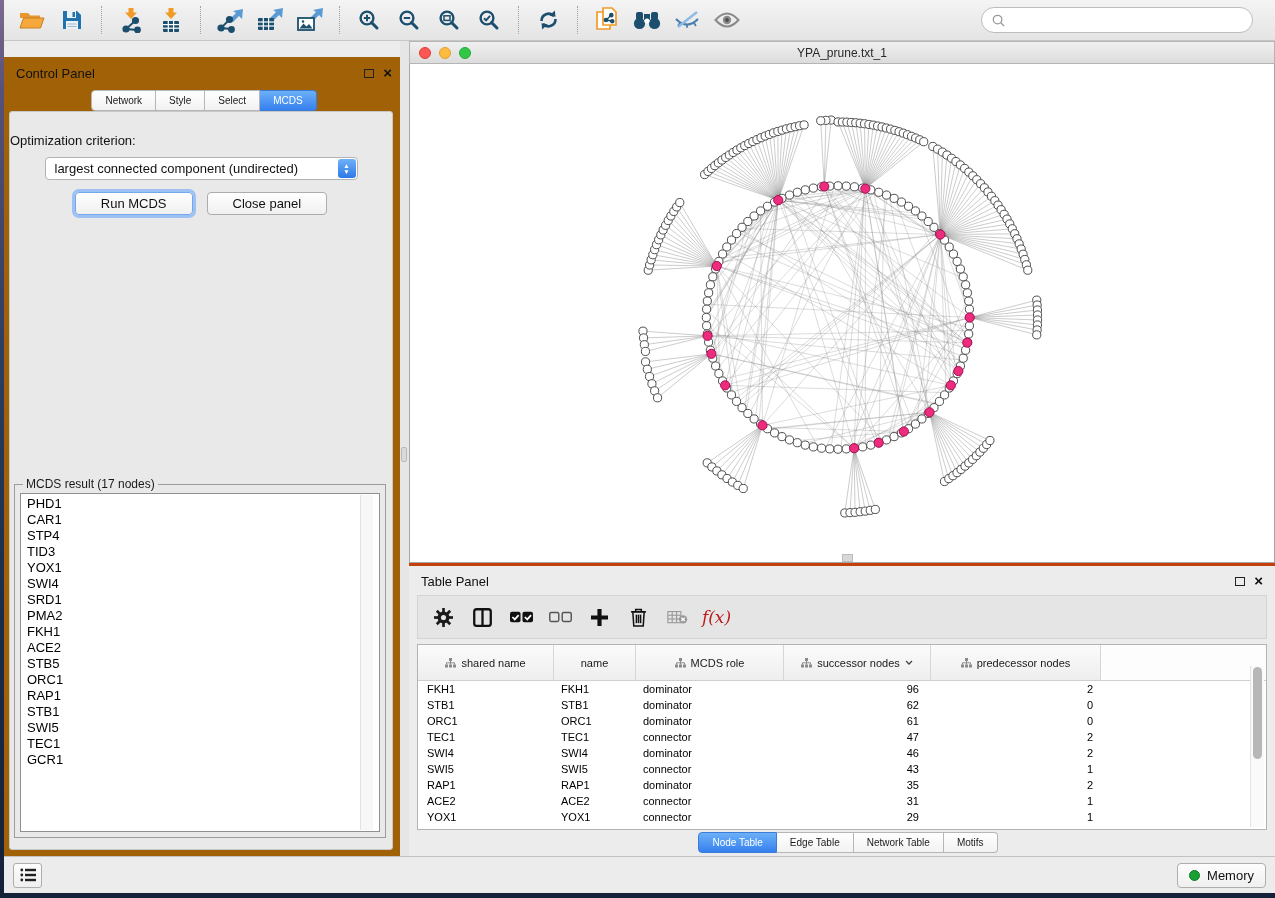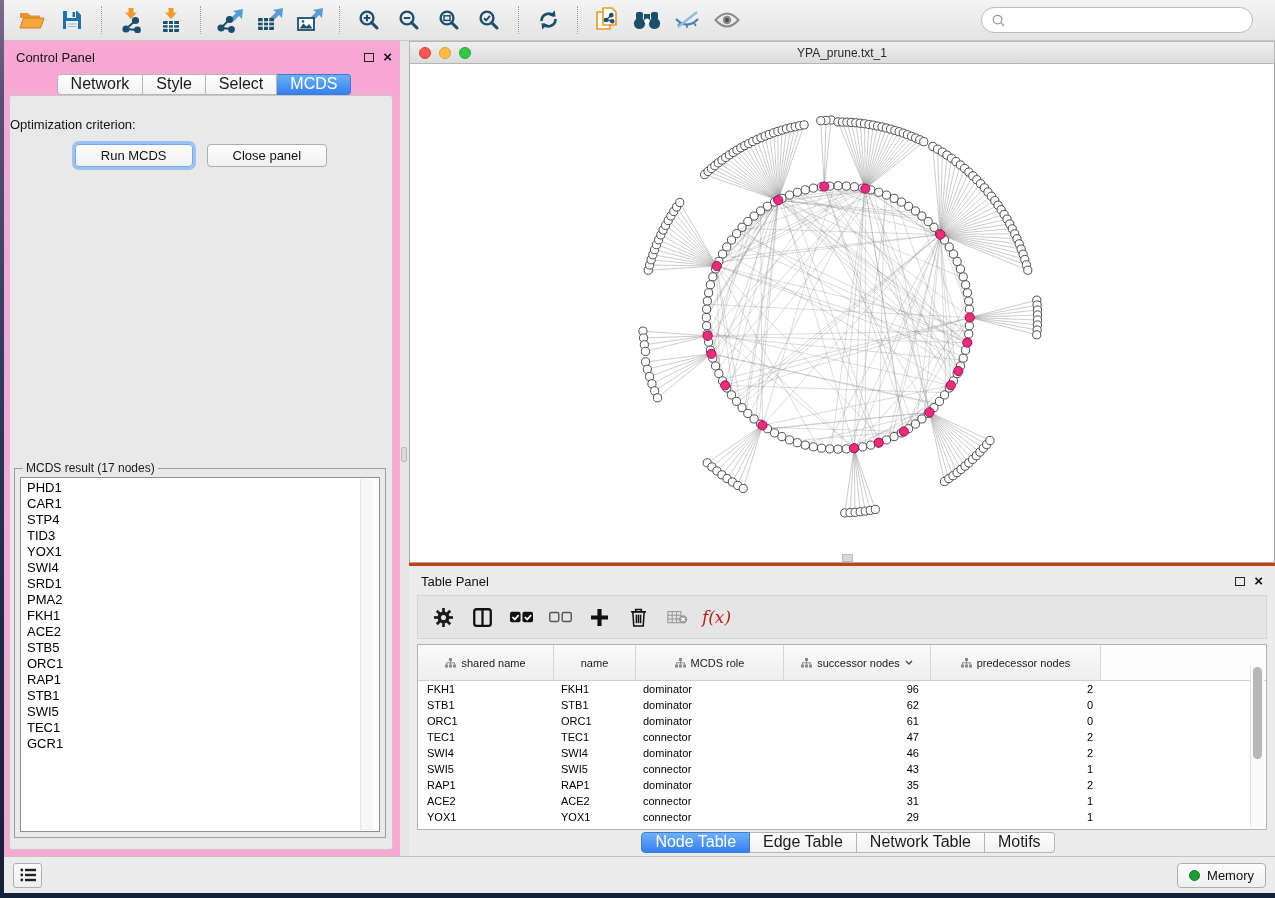--- a/index.html
+++ b/index.html
@@ -11,28 +11,28 @@
   
   .toolbar{position:absolute;left:0;top:0;right:0;height:41px;background:linear-gradient(#f4f4f4,#e4e4e4);
     border-bottom:1px solid #c6c6c6;display:flex;align-items:center;padding:0 10px;gap:4px}
   .tbtn{width:36px;height:32px;display:flex;align-items:center;justify-content:center;border-radius:4px}
   .tsep{width:0;height:28px;border-left:1px dotted #9f9f9f;margin:0 7px}
   .search{margin-left:auto;margin-right:12px;width:272px;height:26px;background:#fff;border:1px solid #bdbdbd;
     border-radius:14px;display:flex;align-items:center;padding:0 10px;gap:6px}
   .search input{border:none;outline:none;flex:1;font-size:12px;background:transparent;font-family:inherit}
 
   
-  .cpanel{position:absolute;left:0;top:41px;width:400px;bottom:37px;background:#f9a8d4}
+  .cpanel{position:absolute;left:0;top:57px;width:400px;bottom:37px;background:#a16207}
   .panel-head{height:26px;display:flex;align-items:center;padding:6px 12px 0;font-size:13px;color:#111}
   .head-btns{margin-left:auto;display:flex;gap:9px;align-items:center}
   .float-ic{display:inline-block;width:10px;height:9px;border:1.6px solid #222}
   .close-ic{font-size:15px;font-weight:700;color:#111;line-height:10px}
   .tabs{position:absolute;top:33px;left:0;right:0;display:flex;justify-content:center;z-index:3}
   .seg{background:linear-gradient(#ffffff,#f2f2f2);border:1px solid #b6b6b6;border-left:none;padding:0 13px;
-    height:21px;display:flex;font-size:16px;color:#1a1a1a}
+    height:21px;display:flex;align-items:center;font-size:10px;color:#1a1a1a}
   .seg:first-child{border-left:1px solid #b6b6b6;border-radius:4px 0 0 4px}
   .seg:last-child{border-radius:0 4px 4px 0}
   .seg.active{background:linear-gradient(#6cb0f7,#3580ee);border-color:#3b7cd8;color:#fff}
   .cpanel-box{position:absolute;top:54px;left:5px;right:11px;bottom:6px;background:#e9e9e9;
     border:1px solid #c8c8c8;border-radius:3px}
   .opt-label{margin-top:21px;font-size:13px;color:#111}
   .select{margin:9px auto 0;width:313px;height:23px;background:#fff;border:1px solid #b3b3b3;border-radius:4px;
     display:flex;align-items:center;font-size:13px;padding-left:9px;position:relative;color:#111}
   .stepper{position:absolute;right:1px;top:1px;bottom:1px;width:18px;background:linear-gradient(#6fb1f8,#2d79e7);
     border-radius:3px;color:#fff;display:flex;flex-direction:column;align-items:center;justify-content:center;
@@ -284,20 +284,27 @@
           </div>
       <div class="seg">
             <span>Select</span>
           </div>
       <div class="seg active">
             <span>MCDS</span>
           </div>
     </div>
     <div class="cpanel-box">
       <div class="opt-label">Optimization criterion:</div>
+      <div class="select">
+        <span>largest connected component (undirected)</span>
+        <span class="stepper">
+          <span>▲</span>
+          <span>▼</span>
+        </span>
+      </div>
       <div class="btnrow">
         <div class="btn focus">Run MCDS</div>
         <div class="btn">Close panel</div>
       </div>
     </div>
     <fieldset class="result">
       <legend>MCDS result (17 nodes)</legend>
       <div class="listbox">
         <ul>
               <li>PHD1</li>

